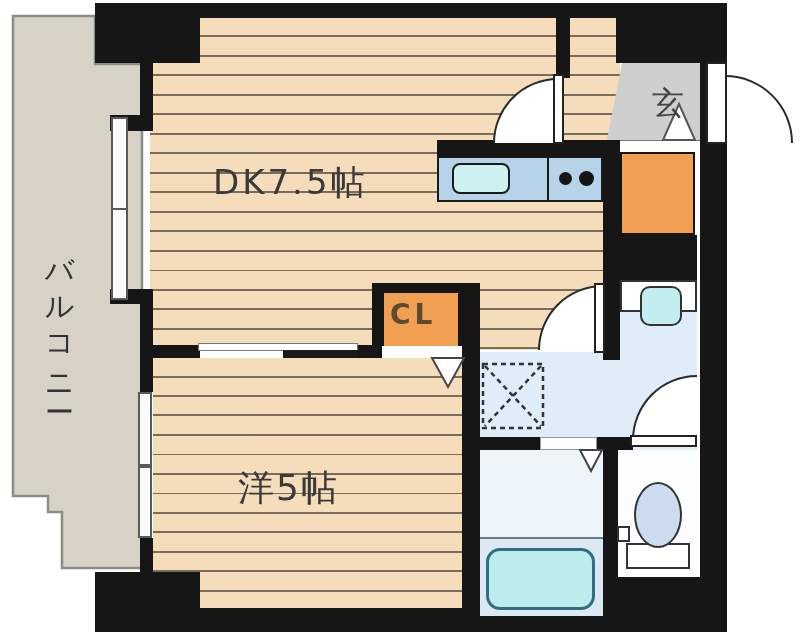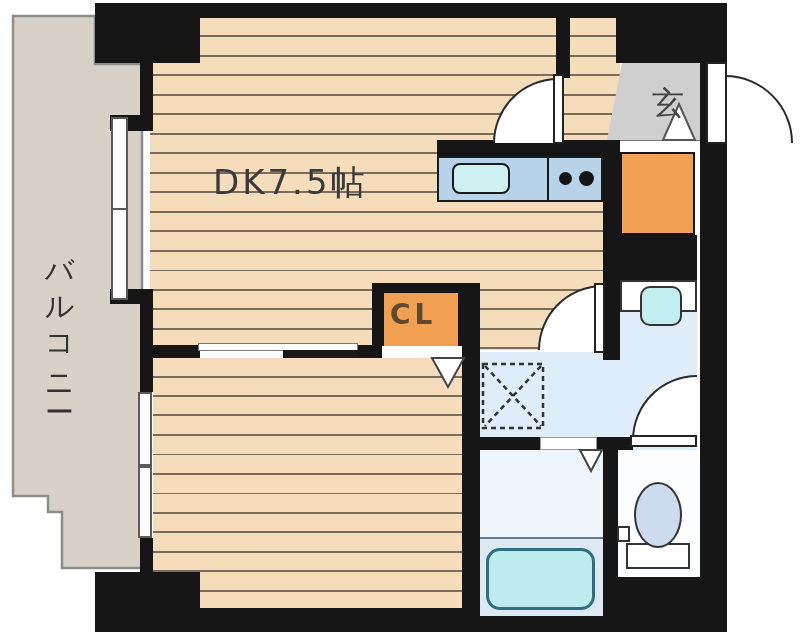--- a/index.html
+++ b/index.html
@@ -120,16 +120,17 @@
   <div class="arc tr" style="left:725px;top:75px;width:68px;height:68px;"></div>
   <div class="leaf" style="left:706px;top:62px;width:21px;height:82px;"></div>
 
   <div class="arc tl" style="left:538px;top:285px;width:65px;height:65px;"></div>
   <div class="leaf" style="left:594px;top:283px;width:11px;height:70px;"></div>
 
   <div class="arc tl" style="left:632px;top:375px;width:65px;height:65px;"></div>
   <div class="leaf" style="left:630px;top:435px;width:67px;height:12px;"></div>
 
   <div class="label" style="left:213px;top:160px;font-size:34px;letter-spacing:3px;text-align:center;">DK7.5帖</div>
+  <div class="label" style="left:238px;top:464px;font-size:36px;letter-spacing:2px;">洋5帖</div>
   <div class="label" style="left:652px;top:82px;font-size:32px;color:#444;">玄</div>
   <div class="label" style="left:40px;top:237px;font-size:29px;color:#333;writing-mode:vertical-rl;letter-spacing:7px;">バルコニー</div>
 
 </div>
 
 </body></html>

